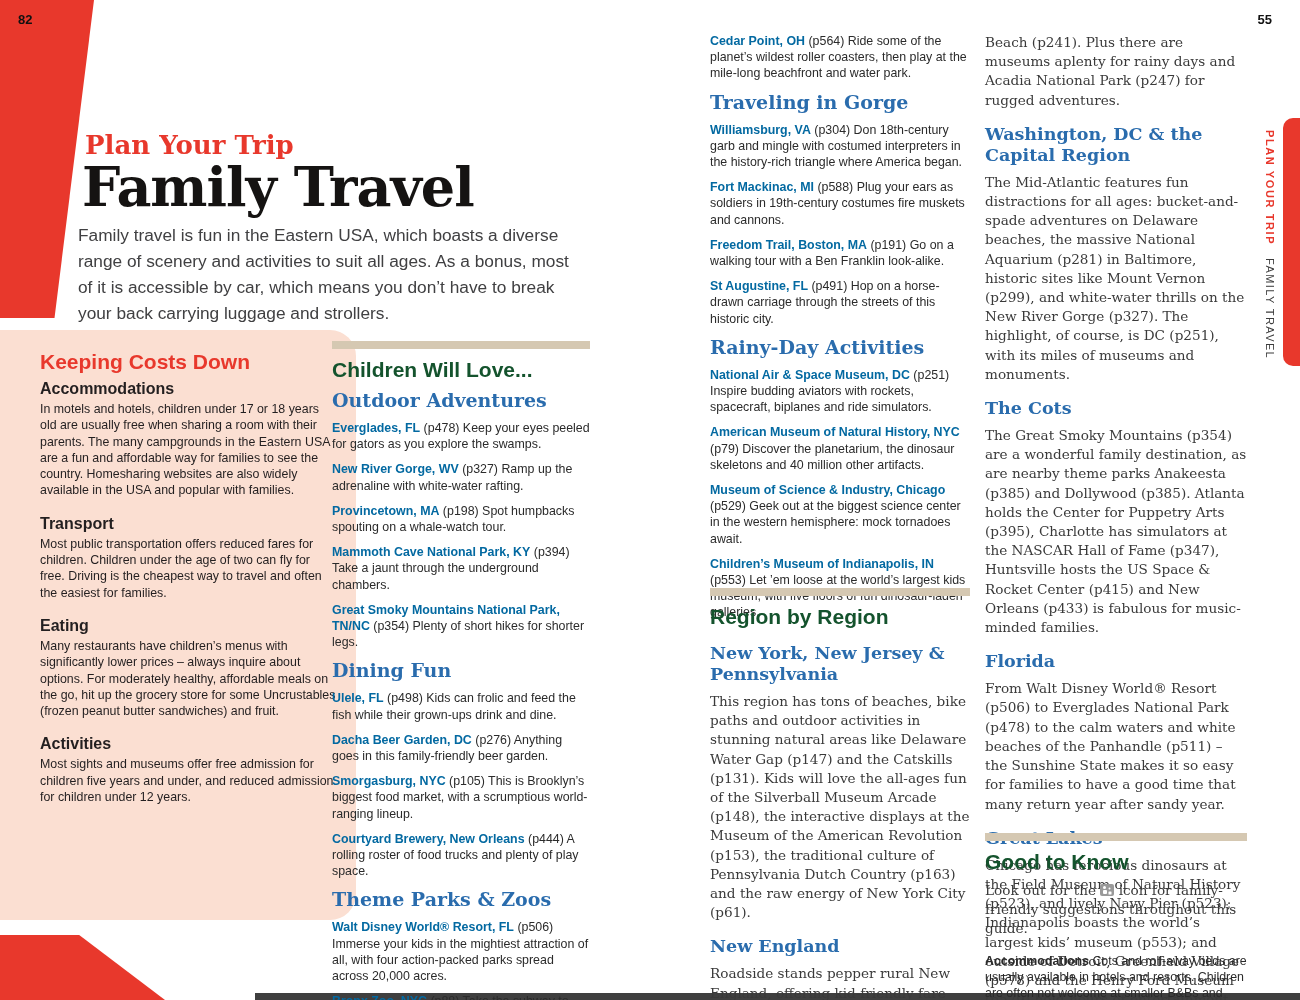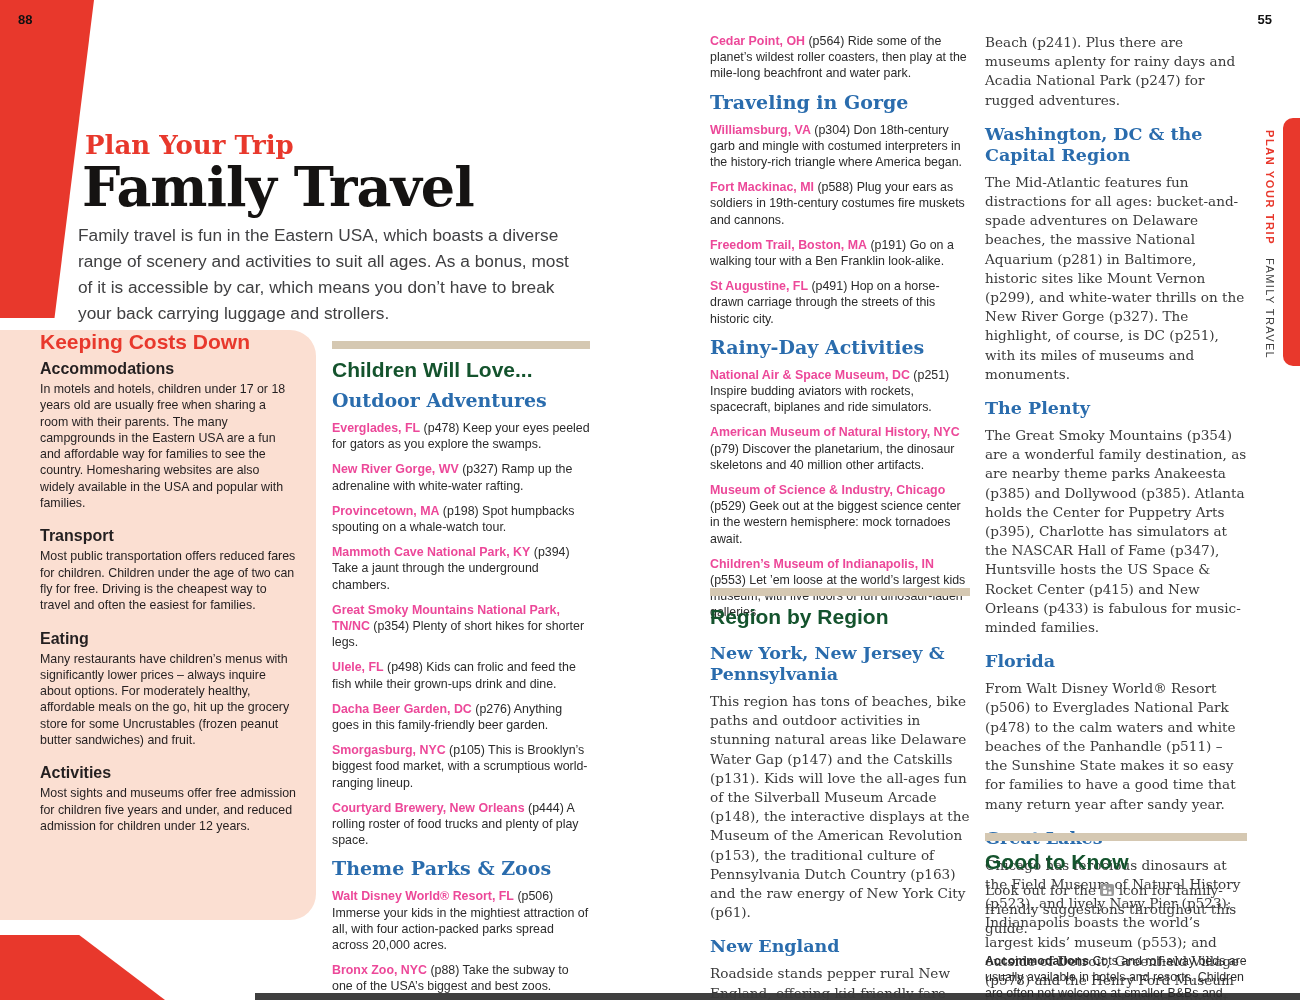--- a/index.html
+++ b/index.html
@@ -25,56 +25,56 @@
   .pagenum.right{right:28px;}
 
   
   .kicker{position:absolute;left:85px;top:130px;font:bold 26px "DejaVu Serif",serif;color:#e8382c;}
   .big-title{position:absolute;left:82px;top:155px;font:bold 54px "DejaVu Serif",serif;
         color:#151312;letter-spacing:-1px;}
   .intro{position:absolute;left:78px;top:222px;width:505px;
         font:17.3px/26px "Liberation Sans",sans-serif;color:#404042;}
 
   
-  .costs-box{position:absolute;left:0;top:330px;width:316px;height:590px;background:#fbdfd2;
-        border-radius:0 26px 26px 0;box-sizing:border-box;padding:0 20px 10px 40px;}
+  .costs-box{position:absolute;left:0;top:330px;width:356px;height:590px;background:#fbdfd2;
+        border-radius:0 26px 26px 0;box-sizing:border-box;padding:20px 20px 10px 40px;}
   .costs-title{font:bold 21px "Liberation Sans",sans-serif;color:#e8382c;margin:0 0 6px;}
   .costs-sub{font:bold 16px "Liberation Sans",sans-serif;color:#231f20;margin:0 0 3px;}
   .costs-body{font:12.4px/16.3px "Liberation Sans",sans-serif;color:#231f20;margin:0 0 16px;}
 
   
   .col{position:absolute;}
   .tan-bar{height:8px;background:#d5c8b2;margin:0 0 9px;}
   .h-red{font:bold 21px "Liberation Sans",sans-serif;color:#14532d;margin:0 0 7px;}
   .h-blue{font:bold 19px "DejaVu Serif",serif;color:#2a6cad;margin:14px 0 9px;}
   .h-blue:first-child{margin-top:0;}
   .h-blue-sm{font:bold 17.5px/21px "DejaVu Serif",serif;color:#2a6cad;margin:14px 0 7px;}
   .entry{font:12.4px/16.2px "Liberation Sans",sans-serif;color:#2b2b2b;margin:0 0 9px;}
-  .entry b{color:#ec4899;}
+  .entry b{color:#0369a1;}
   .serif-body{font:13.6px/19.2px "DejaVu Serif",serif;color:#3a3a3a;margin:0 0 14px;}
   .gtk-note{font:12.4px/16.2px "Liberation Sans",sans-serif;color:#2b2b2b;margin:10px 0 0;}
 
   
   .fam-icon{display:inline-block;position:relative;width:14px;height:12px;background:#9a9a9a;
         border-radius:2px;vertical-align:-1px;}
   .fam-icon::before{content:"";position:absolute;left:3px;top:2px;width:3px;height:3px;
         border-radius:50%;background:#fff;box-shadow:5px 1px 0 -0.5px #fff;}
   .fam-icon::after{content:"";position:absolute;left:2.5px;top:5.5px;width:4px;height:4.5px;
         border-radius:1px;background:#fff;box-shadow:5px 1px 0 -0.5px #fff;}
 </style>
 </head>
 <body>
 
 <div class="page">
 
   <div class="wedge-top-left"></div>
   <div class="wedge-bottom-left"></div>
   <div class="bottom-strip"></div>
 
-  <div class="pagenum left">88</div>
+  <div class="pagenum left">82</div>
   <div class="pagenum right">55</div>
 
   <div class="side-tab-bar"></div>
   <div class="side-tab-text">
     <span class="t1">PLAN YOUR TRIP</span>
     <span class="t2">FAMILY TRAVEL</span>
   </div>
 
   <div class="kicker">Plan Your Trip</div>
   <div class="big-title">Family Travel</div>
@@ -121,20 +121,21 @@
 
               <p class="entry"><b>Provincetown, MA</b> <span>(p198) Spot humpbacks spouting on a whale-watch tour.</span></p>
 
               <p class="entry"><b>Mammoth Cave National Park, KY</b> <span>(p394) Take a jaunt through the underground chambers.</span></p>
 
               <p class="entry"><b>Great Smoky Mountains National Park, TN/NC</b> <span>(p354) Plenty of short hikes for shorter legs.</span></p>
             </div>
         </div>
 
         <div>
+          <div class="h-blue">Dining Fun</div>
           <div>
 
               <p class="entry"><b>Ulele, FL</b> <span>(p498) Kids can frolic and feed the fish while their grown-ups drink and dine.</span></p>
 
               <p class="entry"><b>Dacha Beer Garden, DC</b> <span>(p276) Anything goes in this family-friendly beer garden.</span></p>
 
               <p class="entry"><b>Smorgasburg, NYC</b> <span>(p105) This is Brooklyn’s biggest food market, with a scrumptious world-ranging lineup.</span></p>
 
               <p class="entry"><b>Courtyard Brewery, New Orleans</b> <span>(p444) A rolling roster of food trucks and plenty of play space.</span></p>
             </div>
@@ -207,21 +208,21 @@
   <div class="col" style="left:985px;top:33px;width:262px;">
     <p class="serif-body">Beach (p241). Plus there are museums aplenty for rainy days and Acadia National Park (p247) for rugged adventures.</p>
     <div>
 
         <div>
           <div class="h-blue-sm">Washington, DC &amp; the Capital Region</div>
           <p class="serif-body">The Mid-Atlantic features fun distractions for all ages: bucket-and-spade adventures on Delaware beaches, the massive National Aquarium (p281) in Baltimore, historic sites like Mount Vernon (p299), and white-water thrills on the New River Gorge (p327). The highlight, of course, is DC (p251), with its miles of museums and monuments.</p>
         </div>
 
         <div>
-          <div class="h-blue-sm">The Plenty</div>
+          <div class="h-blue-sm">The Cots</div>
           <p class="serif-body">The Great Smoky Mountains (p354) are a wonderful family destination, as are nearby theme parks Anakeesta (p385) and Dollywood (p385). Atlanta holds the Center for Puppetry Arts (p395), Charlotte has simulators at the NASCAR Hall of Fame (p347), Huntsville hosts the US Space &amp; Rocket Center (p415) and New Orleans (p433) is fabulous for music-minded families.</p>
         </div>
 
         <div>
           <div class="h-blue-sm">Florida</div>
           <p class="serif-body">From Walt Disney World® Resort (p506) to Everglades National Park (p478) to the calm waters and white beaches of the Panhandle (p511) – the Sunshine State makes it so easy for families to have a good time that many return year after sandy year.</p>
         </div>
 
         <div>
           <div class="h-blue-sm">Great Lakes</div>

